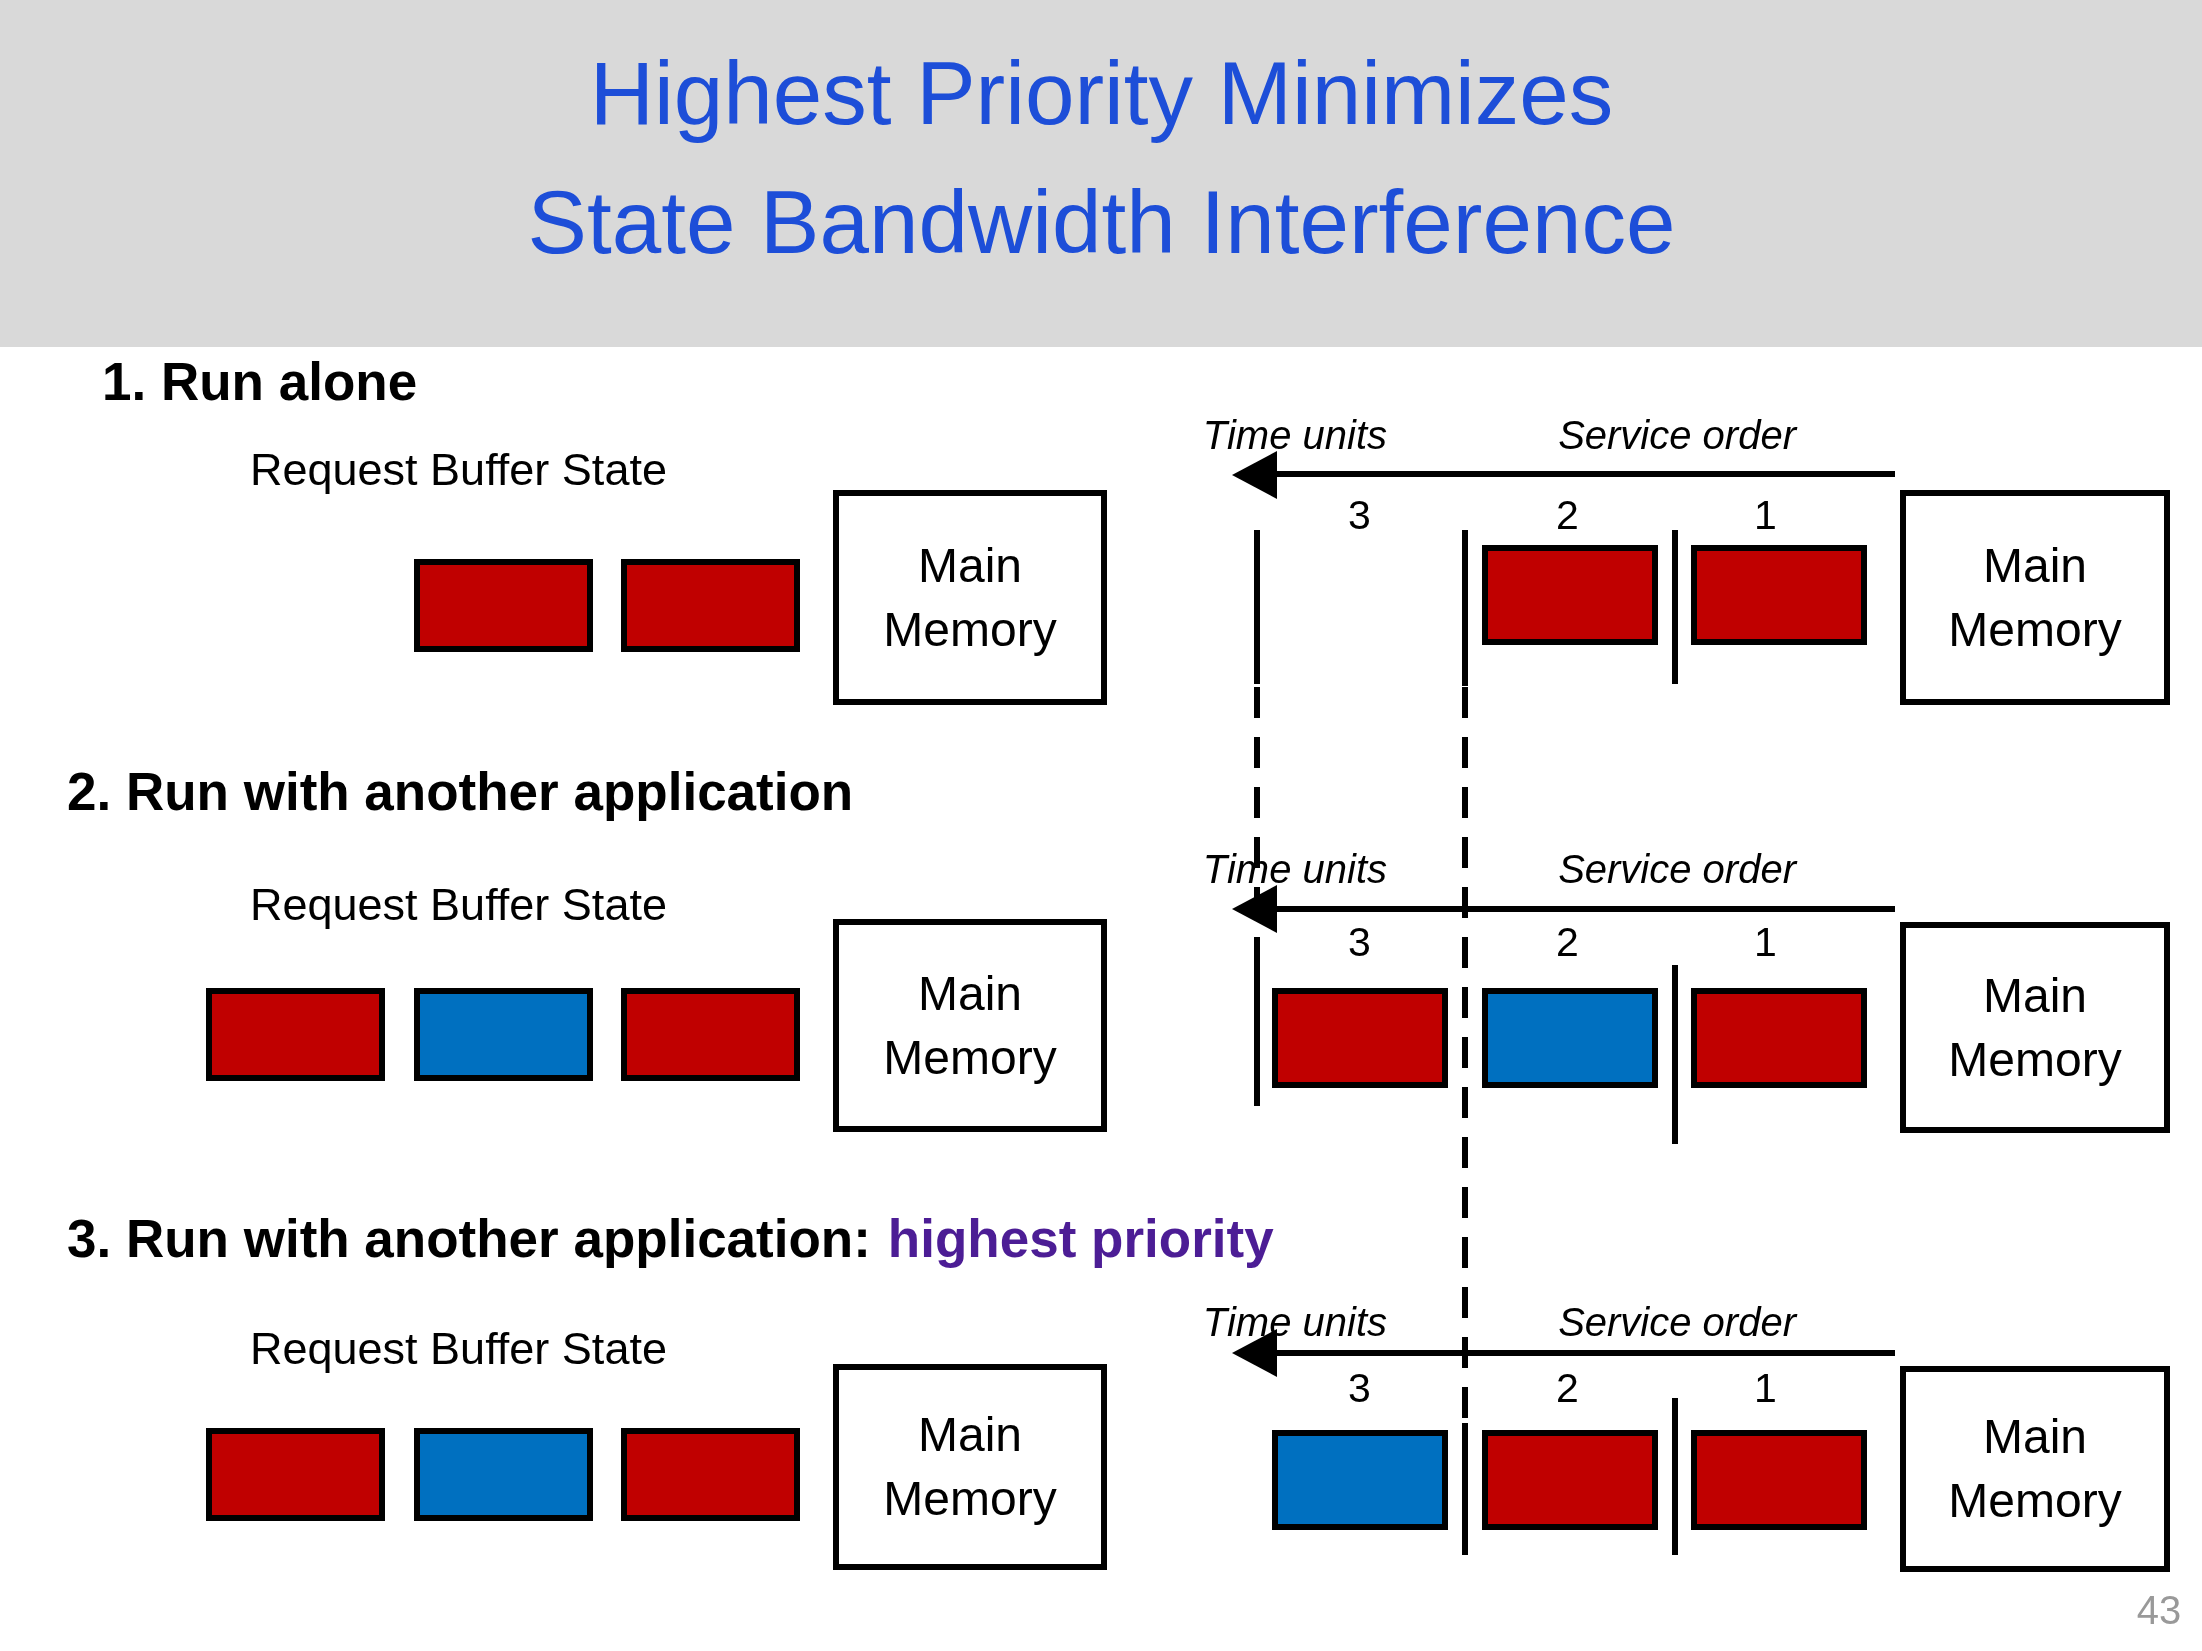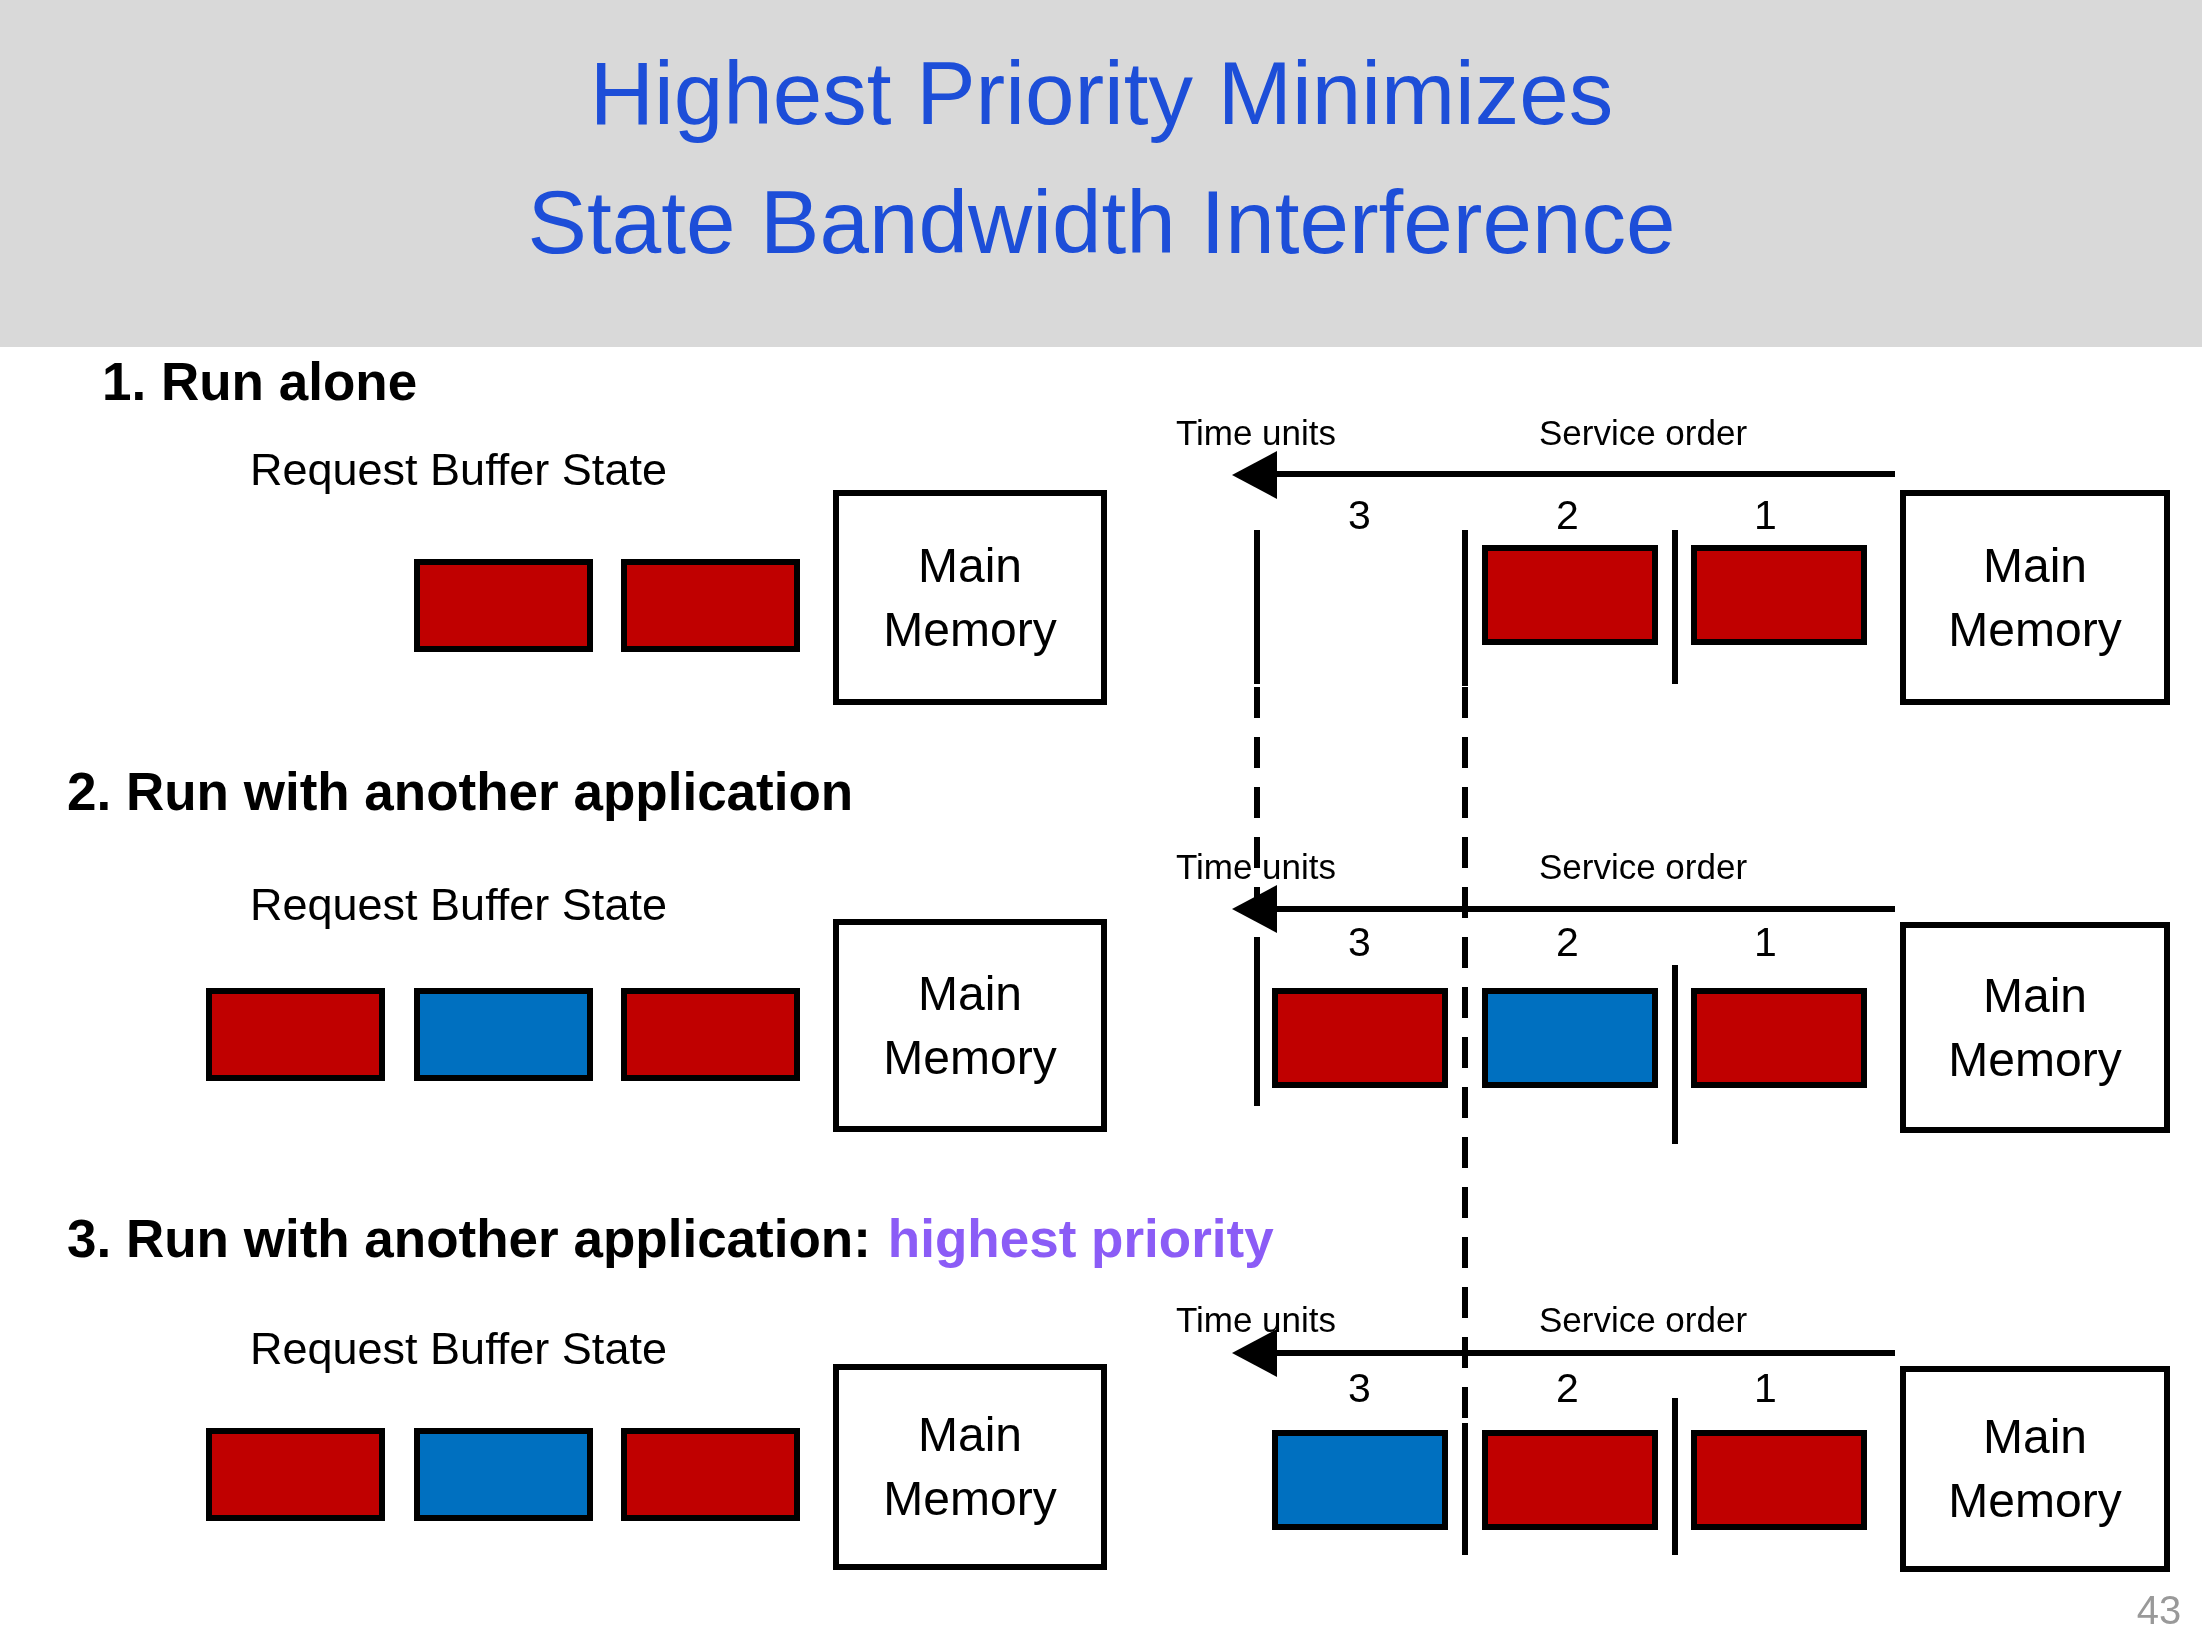--- a/index.html
+++ b/index.html
@@ -3,21 +3,21 @@
 <meta charset="utf-8">
 <style>
   html,body{margin:0;padding:0;background:#ffffff;}
   .slide{position:relative;width:2203px;height:1652px;background:#ffffff;overflow:hidden;
          font-family:"Liberation Sans",sans-serif;color:#000;}
   .banner{position:absolute;left:0;top:0;width:2203px;height:347px;}
   .title{position:absolute;left:0;top:29px;width:2203px;text-align:center;
          font-size:89px;line-height:129px;font-weight:400;color:#1d4ed8;}
   .sec-heading{position:absolute;font-size:53px;font-weight:700;white-space:nowrap;}
   .rbs-label{position:absolute;font-size:45px;white-space:nowrap;}
-  .axis-label{position:absolute;font-size:35px;text-align:center;white-space:nowrap;}
+  .axis-label{position:absolute;font-size:40px;text-align:right;white-space:nowrap;font-style:italic;}
   .slot-num{position:absolute;width:77px;text-align:center;font-size:41px;}
   .block{position:absolute;width:179px;height:93px;border:6px solid #000;box-sizing:border-box;}
   .sblock{position:absolute;width:176px;height:100px;border:6px solid #000;box-sizing:border-box;}
   .memory{position:absolute;border:6.9px solid #000;box-sizing:border-box;background:#fff;
           display:flex;flex-direction:column;align-items:center;justify-content:center;
           font-size:48px;line-height:64px;text-align:center;}
   .tick{position:absolute;width:6px;background:#000;}
   .dashline{position:absolute;width:6px;
             background:repeating-linear-gradient(180deg,#000 0 31px,rgba(0,0,0,0) 31px 50px);}
   .arrow-line{position:absolute;height:6px;background:#000;}
@@ -108,21 +108,21 @@
   <div class="sblock" style="left: 1272px; top: 988px; background: rgb(192, 0, 0);"></div>
   <div class="sblock" style="left: 1482px; top: 988px; background: rgb(0, 112, 192);"></div>
   <div class="sblock" style="left: 1691px; top: 988px; background: rgb(192, 0, 0);"></div>
 
   <div class="memory" style="left:1900px;top:922px;width:270px;height:211px;">
     <div>Main</div>
     <div>Memory</div>
   </div>
 
   <div class="sec-heading" style="left:67px;top:1208px;">
-    <span>3. Run with another application:</span><span class="hl" style="color: #8b5cf6;">highest priority</span>
+    <span>3. Run with another application:</span><span class="hl" style="color: #4c1d95;">highest priority</span>
   </div>
 
   <div class="rbs-label" style="left:250px;top:1323px;">Request Buffer State</div>
 
   <div class="block" style="left: 206px; top: 1428px; background: rgb(192, 0, 0);"></div>
   <div class="block" style="left: 414px; top: 1428px; background: rgb(0, 112, 192);"></div>
   <div class="block" style="left: 621px; top: 1428px; background: rgb(192, 0, 0);"></div>
 
   <div class="memory" style="left:833px;top:1364px;width:274px;height:206px;">
     <div>Main</div>

